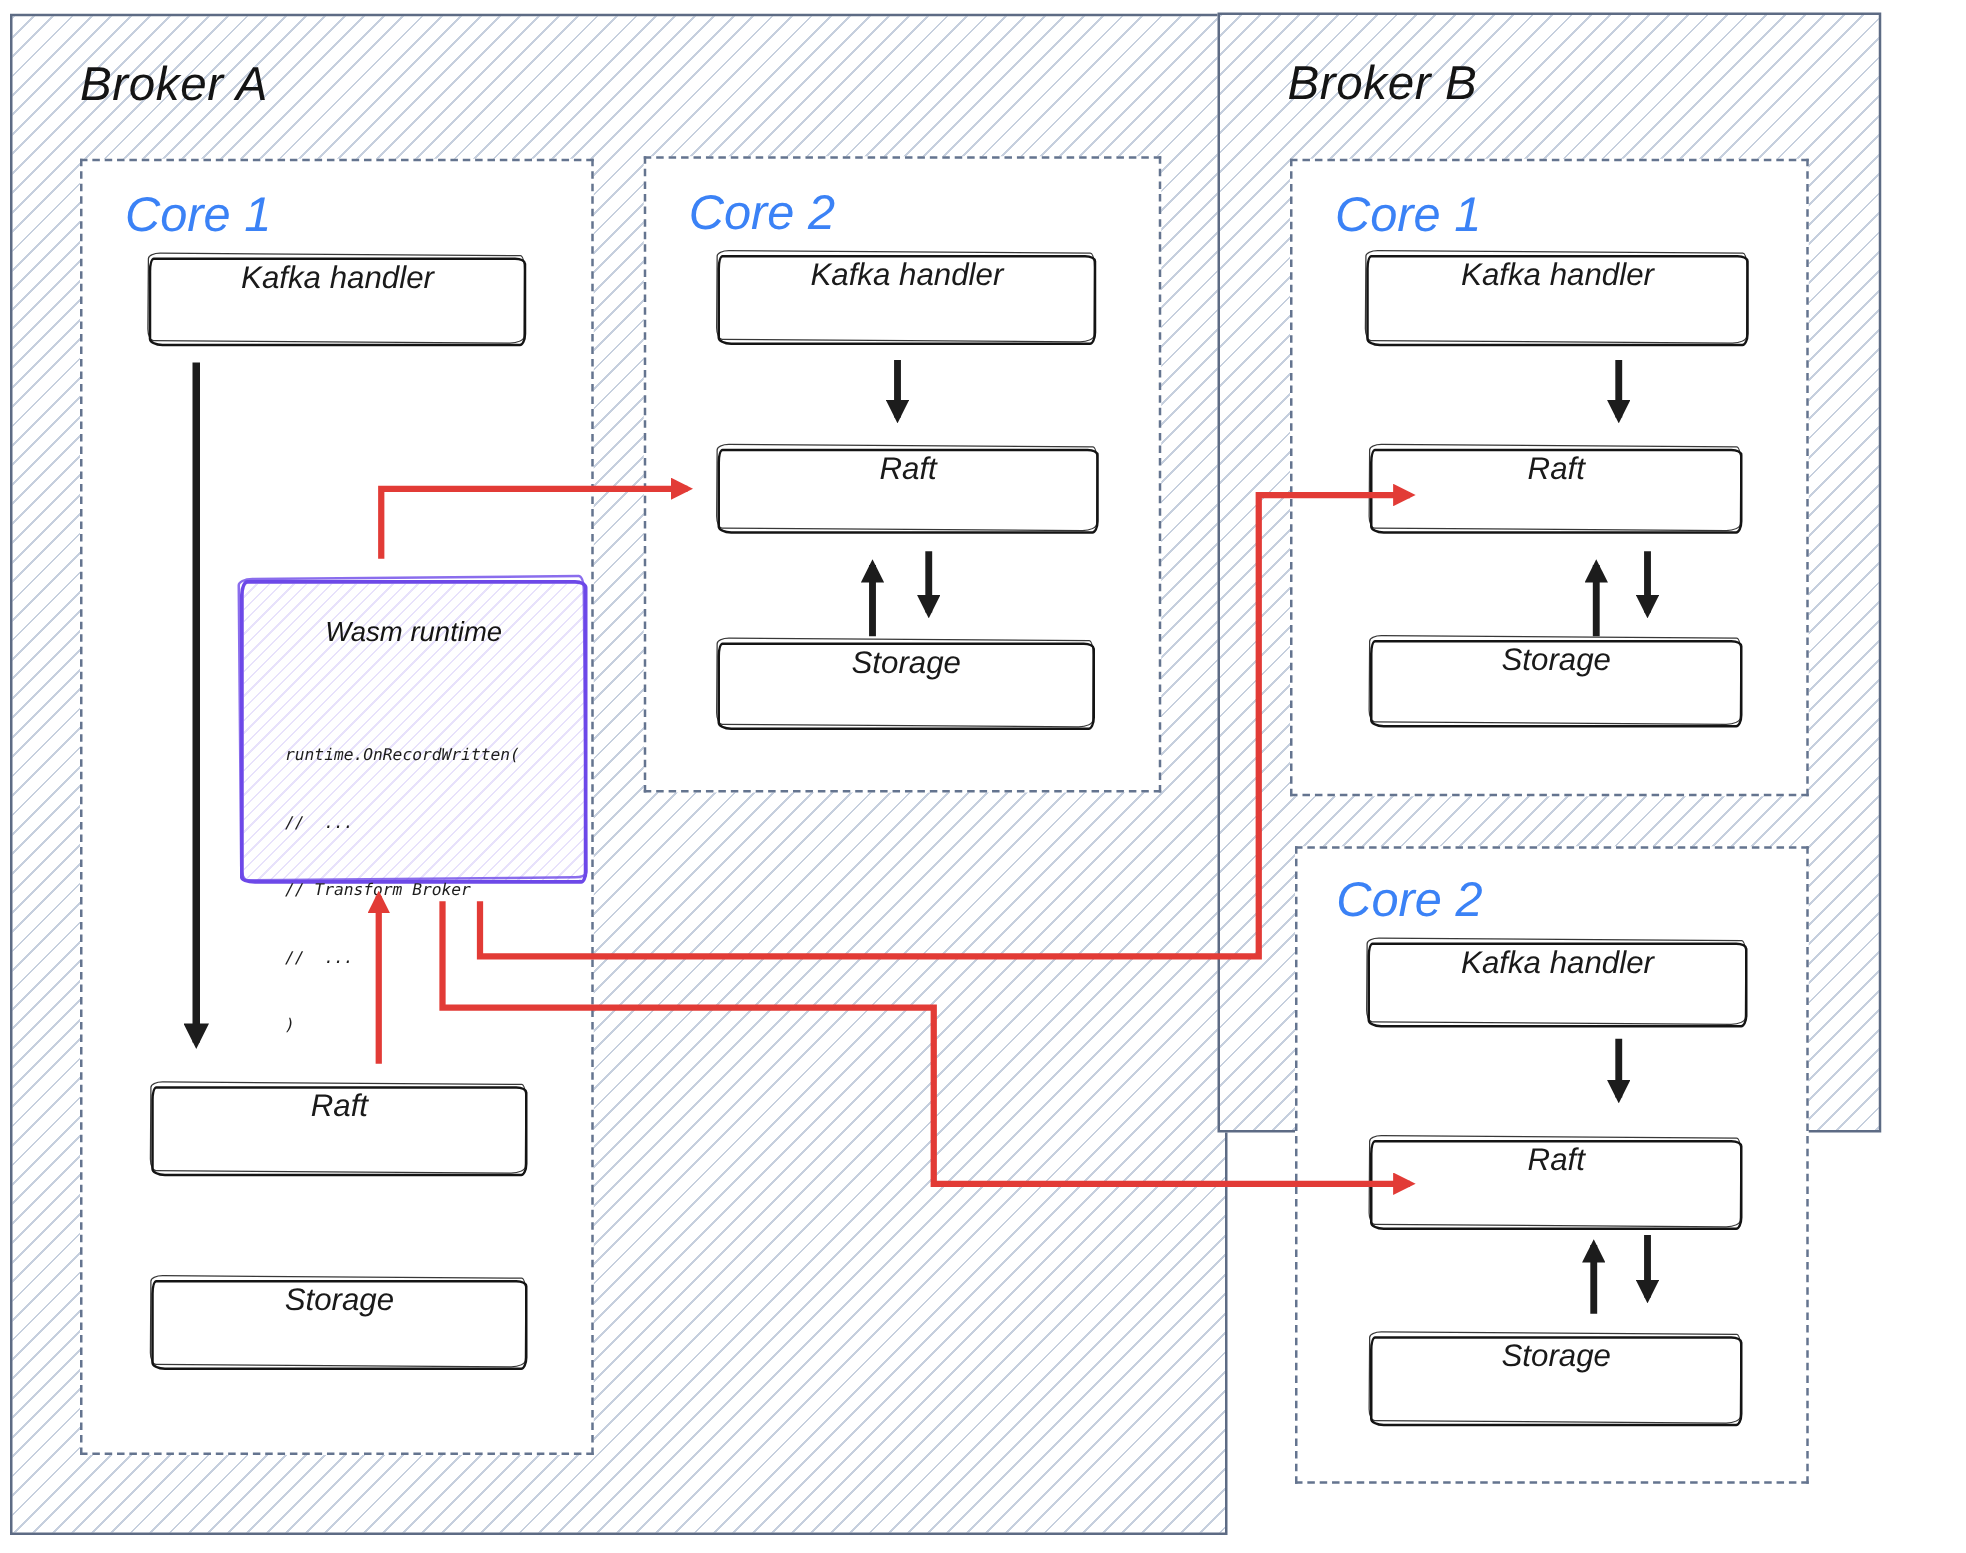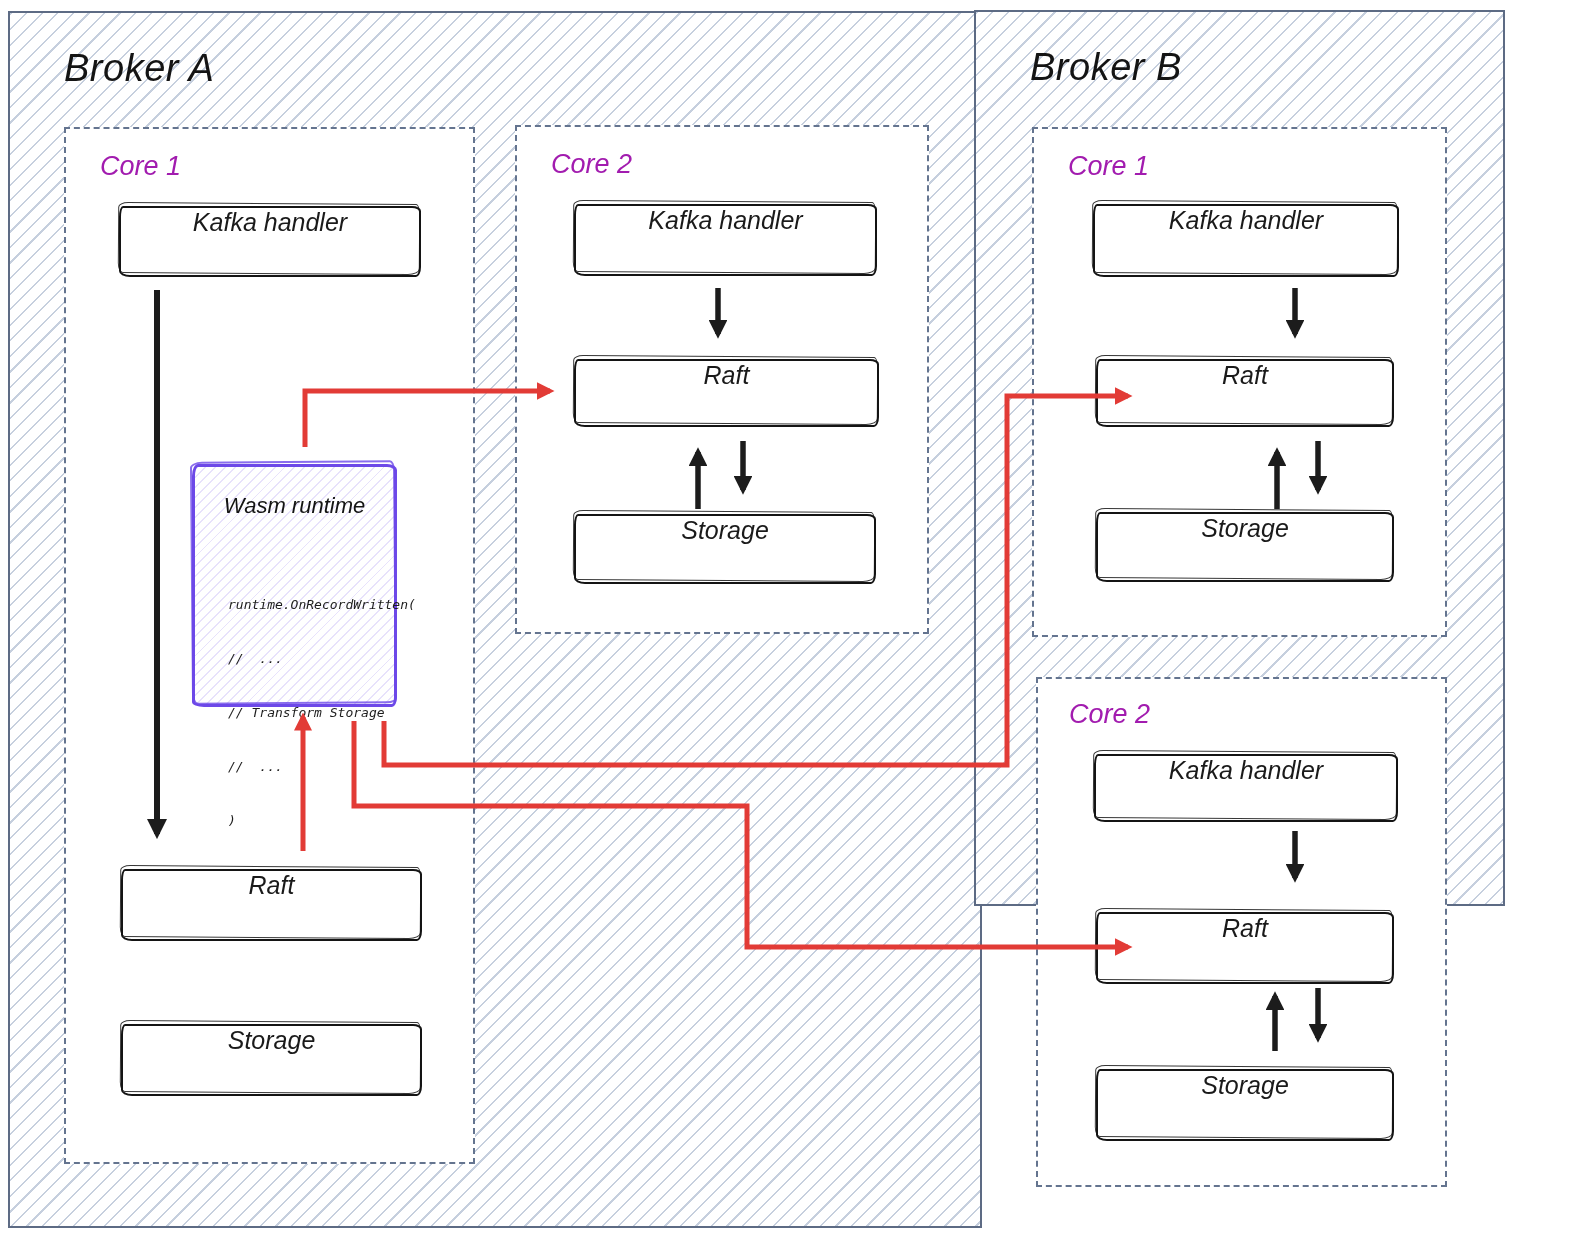--- a/index.html
+++ b/index.html
@@ -32,22 +32,22 @@
   }
   
   .core{
     position:absolute;
     background:#ffffff;
     border:2.5px dashed #64748f;
   }
   .core-title{
     position:absolute;
     left:34px; top:22px;
-    font-size:27px;
-    color:#a21caf;
+    font-size:39px;
+    color:#3b82f6;
   }
   
   .node{
     position:absolute;
     background:#ffffff;
     border:2.6px solid #141414;
     border-radius:4px 9px 5px 11px / 11px 5px 10px 6px;
     display:flex;justify-content:center;
     font-size:25px;
     color:#1a1a1a;
@@ -111,26 +111,26 @@
   <section class="broker" style="left:8px;top:11px;width:974px;height:1217px;">
     <div class="broker-title">Broker A</div>
 
     <div class="core" style="left:54px;top:114px;width:411px;height:1037px;">
       <div class="core-title">Core 1</div>
 
       <div class="node" style="left:53px;top:77px;width:302px;height:71px;">
         <span>Kafka handler</span>
       </div>
 
-      <div class="wasm" style="left:126px;top:335px;width:205px;height:243px;">
+      <div class="wasm" style="left:126px;top:335px;width:278px;height:243px;">
         <div class="wasm-title">Wasm runtime</div>
         <div class="wasm-code">
           <div>runtime.OnRecordWritten(</div>
           <div>//  ...</div>
-          <div>// Transform Storage</div>
+          <div>// Transform Broker</div>
           <div>//  ...</div>
           <div>)</div>
         </div>
       </div>
 
       <div class="node" style="left:55px;top:740px;width:301px;height:72px;">
         <span>Raft</span>
       </div>
 
       <div class="node" style="left:55px;top:895px;width:301px;height:72px;">

